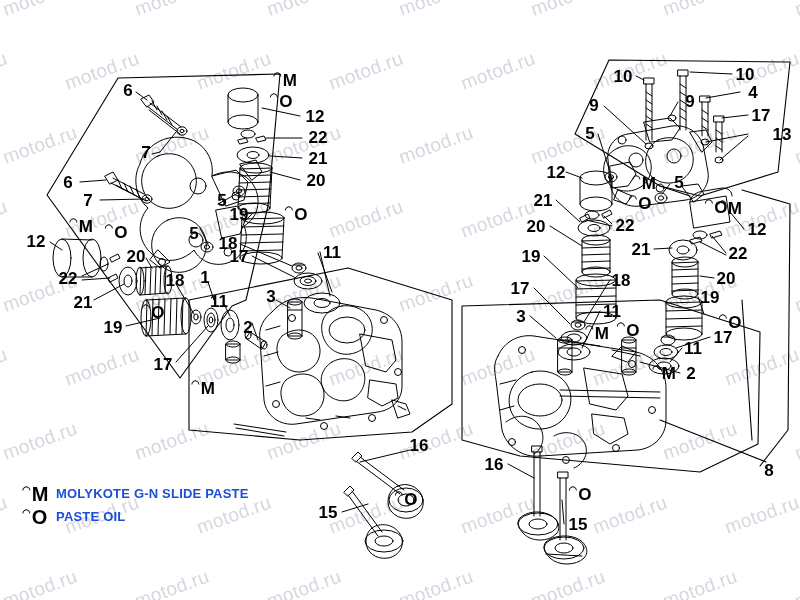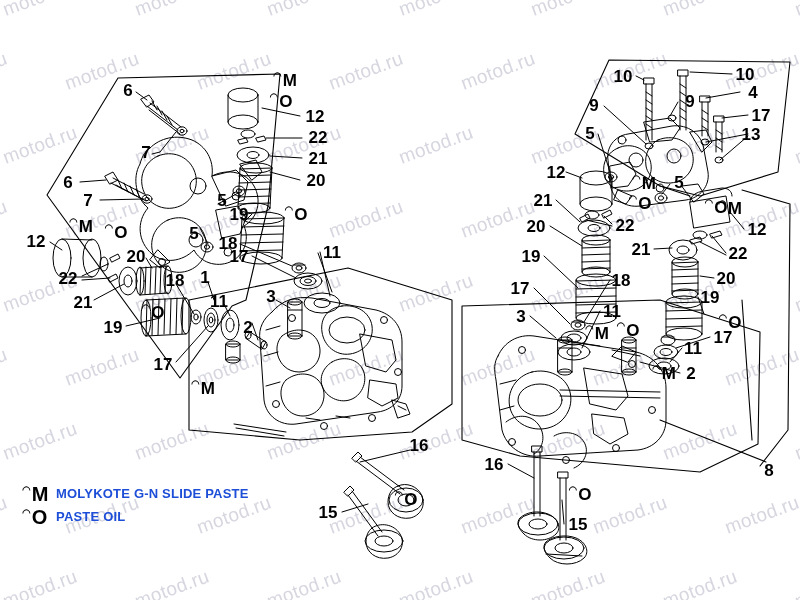--- a/index.html
+++ b/index.html
@@ -706,21 +706,21 @@
       <div class="callout" style="left: 239px; top: 256px;">17</div>
       <div class="callout" style="left: 332px; top: 252px;">11</div>
       <div class="callout" style="left: 419px; top: 445px;">16</div>
       <div class="callout" style="left: 328px; top: 512px;">15</div>
       <div class="callout" style="left: 623px; top: 76px;">10</div>
       <div class="callout" style="left: 745px; top: 74px;">10</div>
       <div class="callout" style="left: 594px; top: 105px;">9</div>
       <div class="callout" style="left: 690px; top: 101px;">9</div>
       <div class="callout" style="left: 753px; top: 92px;">4</div>
       <div class="callout" style="left: 761px; top: 115px;">17</div>
-      <div class="callout" style="left: 751px; top: 134px;">13</div>
+      <div class="callout" style="left: 782px; top: 134px;">13</div>
       <div class="callout" style="left: 590px; top: 133px;">5</div>
       <div class="callout" style="left: 679px; top: 182px;">5</div>
       <div class="callout" style="left: 556px; top: 172px;">12</div>
       <div class="callout" style="left: 543px; top: 200px;">21</div>
       <div class="callout" style="left: 625px; top: 225px;">22</div>
       <div class="callout" style="left: 536px; top: 226px;">20</div>
       <div class="callout" style="left: 531px; top: 256px;">19</div>
       <div class="callout" style="left: 520px; top: 288px;">17</div>
       <div class="callout" style="left: 621px; top: 280px;">18</div>
       <div class="callout" style="left: 612px; top: 311px;">11</div>

